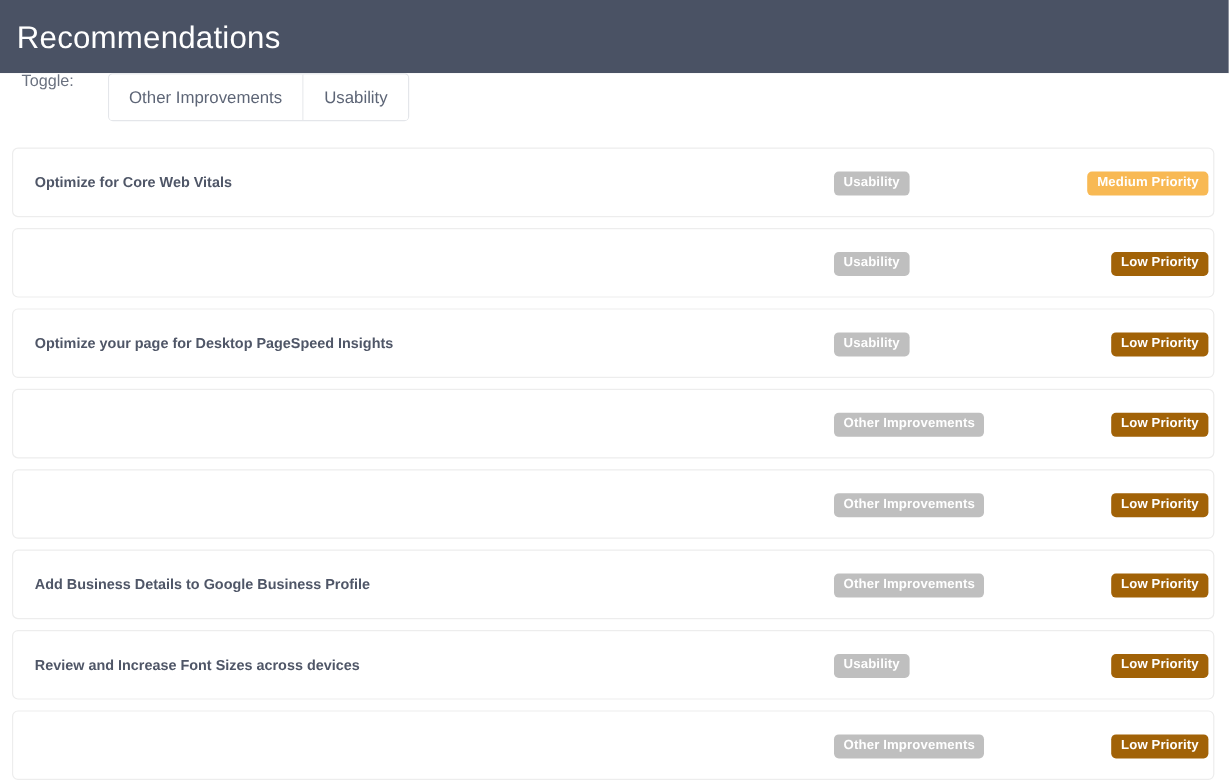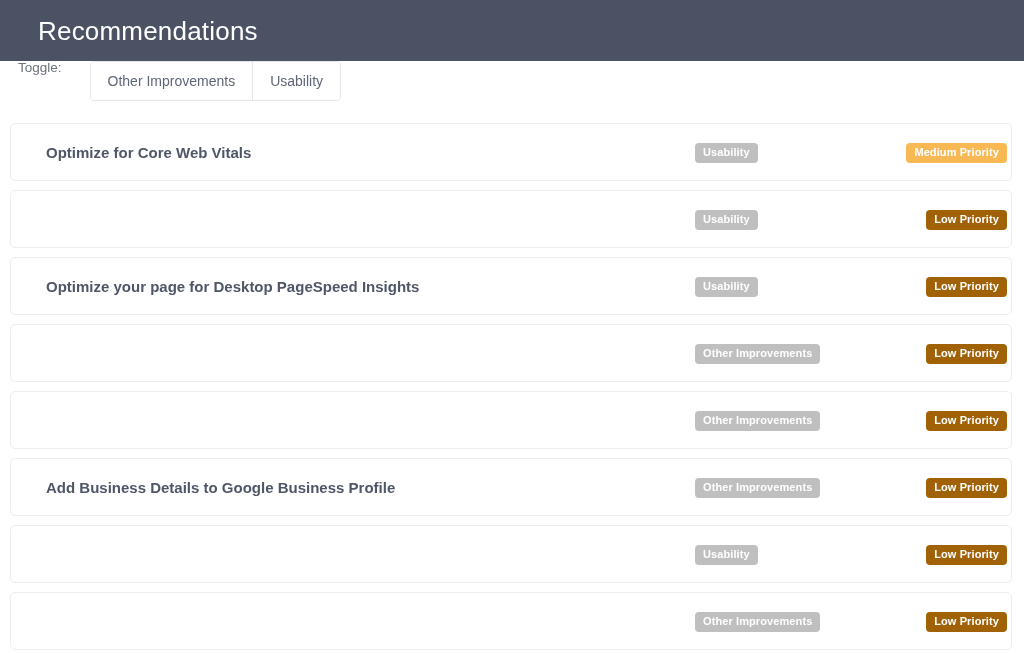--- a/index.html
+++ b/index.html
@@ -23,21 +23,20 @@
     align-items: center;
     padding: 0 0 0 14px;
     box-sizing: border-box;
   }
   .app-title {
     color: #ffffff;
     font-size: 26px;
     font-weight: 400;
     letter-spacing: 0.2px;
     line-height: 1;
-    margin-left: 24px;
   }
 
   
   .toggle-bar {
     height: 62px;
     display: flex;
     align-items: flex-start;
     padding-left: 18px;
     box-sizing: border-box;
     background: #ffffff;
@@ -85,22 +84,22 @@
     background: #ffffff;
     border: 1px solid #ededed;
     border-radius: 5px;
     margin-bottom: 9px;
     display: flex;
     align-items: center;
     box-sizing: border-box;
   }
   .rec-title {
     position: absolute;
-    left: 35px;
-    font-size: 15px;
+    left: 18px;
+    font-size: 12px;
     font-weight: bold;
     color: #4f5667;
     white-space: nowrap;
   }
   .rec-category {
     position: absolute;
     left: 684px;
   }
   .rec-priority {
     position: absolute;
@@ -171,20 +170,21 @@
     <span class="rec-priority"><span class="badge badge-low">Low Priority</span></span>
   </div>
 
   <div class="rec-row">
     <span class="rec-title">Add Business Details to Google Business Profile</span>
     <span class="rec-category"><span class="badge badge-category">Other Improvements</span></span>
     <span class="rec-priority"><span class="badge badge-low">Low Priority</span></span>
   </div>
 
   <div class="rec-row">
+    <span class="rec-title">Review and Increase Font Sizes across devices</span>
     <span class="rec-category"><span class="badge badge-category">Usability</span></span>
     <span class="rec-priority"><span class="badge badge-low">Low Priority</span></span>
   </div>
 
   <div class="rec-row">
     <span class="rec-category"><span class="badge badge-category">Other Improvements</span></span>
     <span class="rec-priority"><span class="badge badge-low">Low Priority</span></span>
   </div>
 
 </div>

